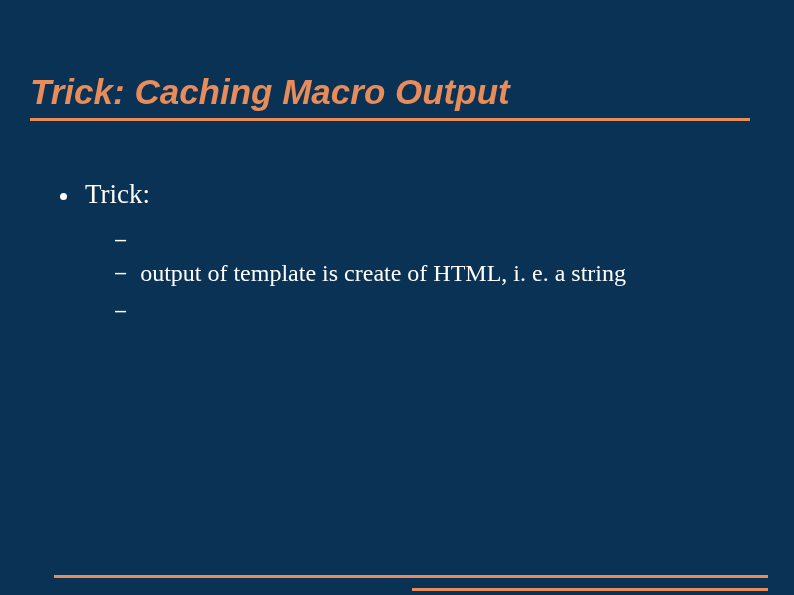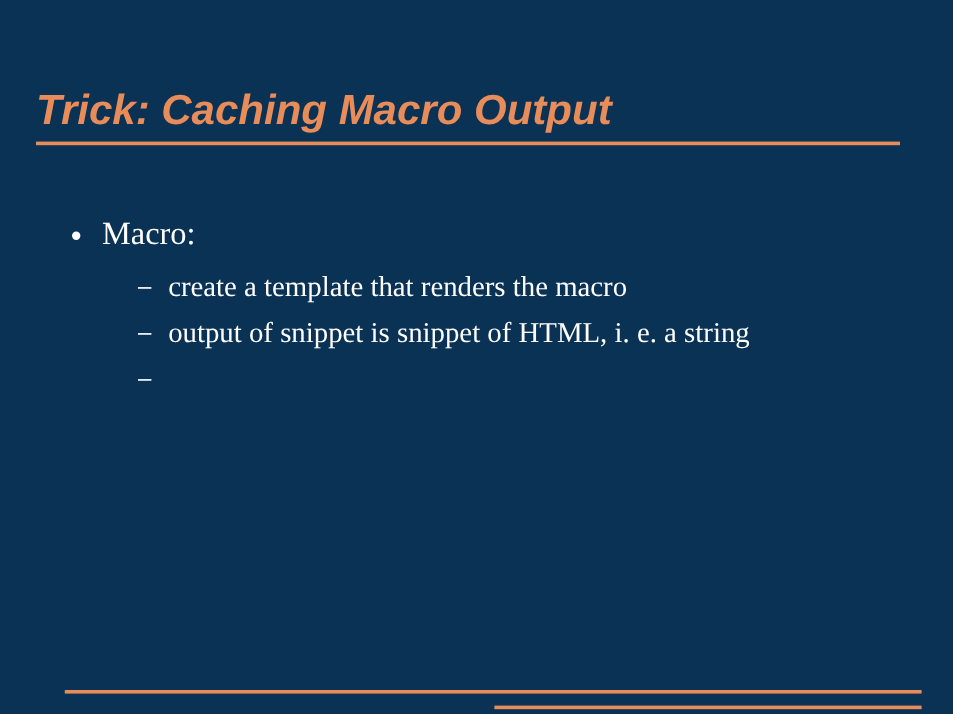--- a/index.html
+++ b/index.html
@@ -104,30 +104,29 @@
 </head>
 <body>
 
 <div class="slide">
   <div class="title">Trick: Caching Macro Output</div>
   <div class="title-underline"></div>
 
   <div class="content">
     <div class="bullet-row">
       <div class="bullet-dot"></div>
-      <div class="bullet-text">Macro:</div>
+      <div class="bullet-text">Trick:</div>
     </div>
     <div class="sub-list">
       <div class="sub-row">
         <div class="dash">–</div>
-        <div class="sub-text">create a template that renders the macro</div>
       </div>
       <div class="sub-row">
         <div class="dash">–</div>
-        <div class="sub-text">output of snippet is snippet of HTML, i. e. a string</div>
+        <div class="sub-text">output of template is create of HTML, i. e. a string</div>
       </div>
       <div class="sub-row">
         <div class="dash">–</div>
       </div>
     </div>
   </div>
 
   <div class="footer-lines">
     <div class="footer-line-long"></div>
     <div class="footer-line-short"></div>

